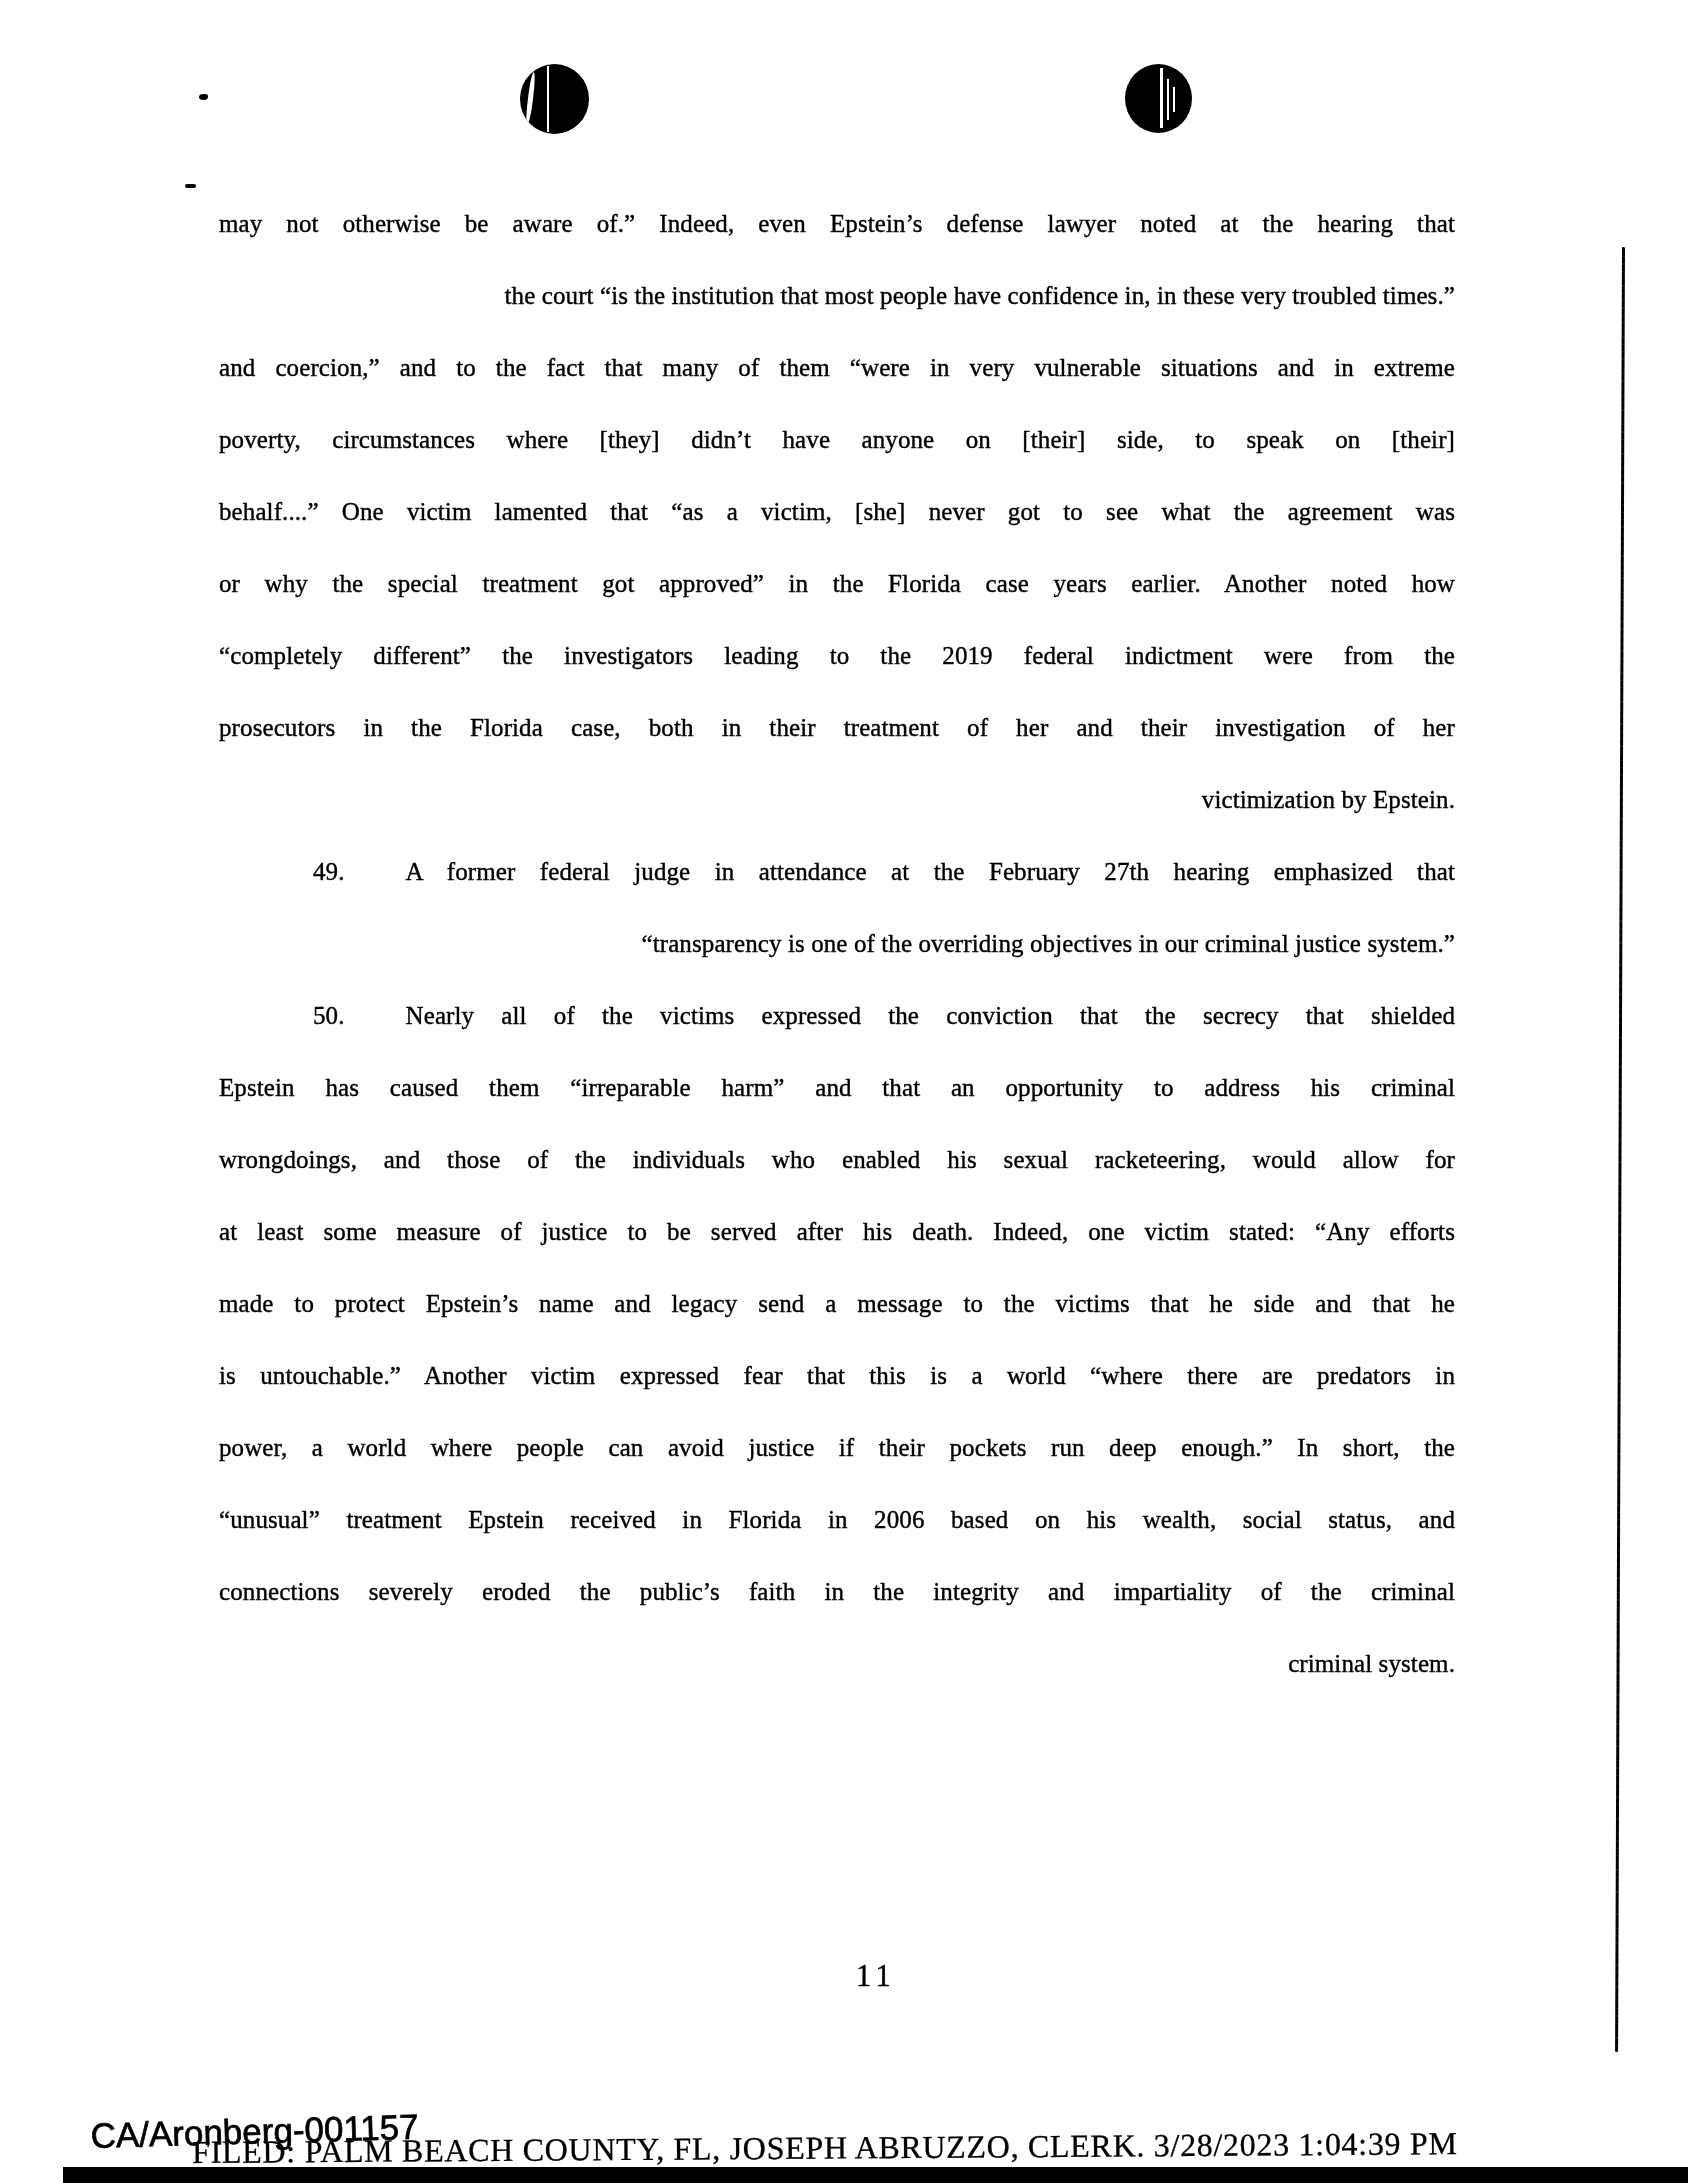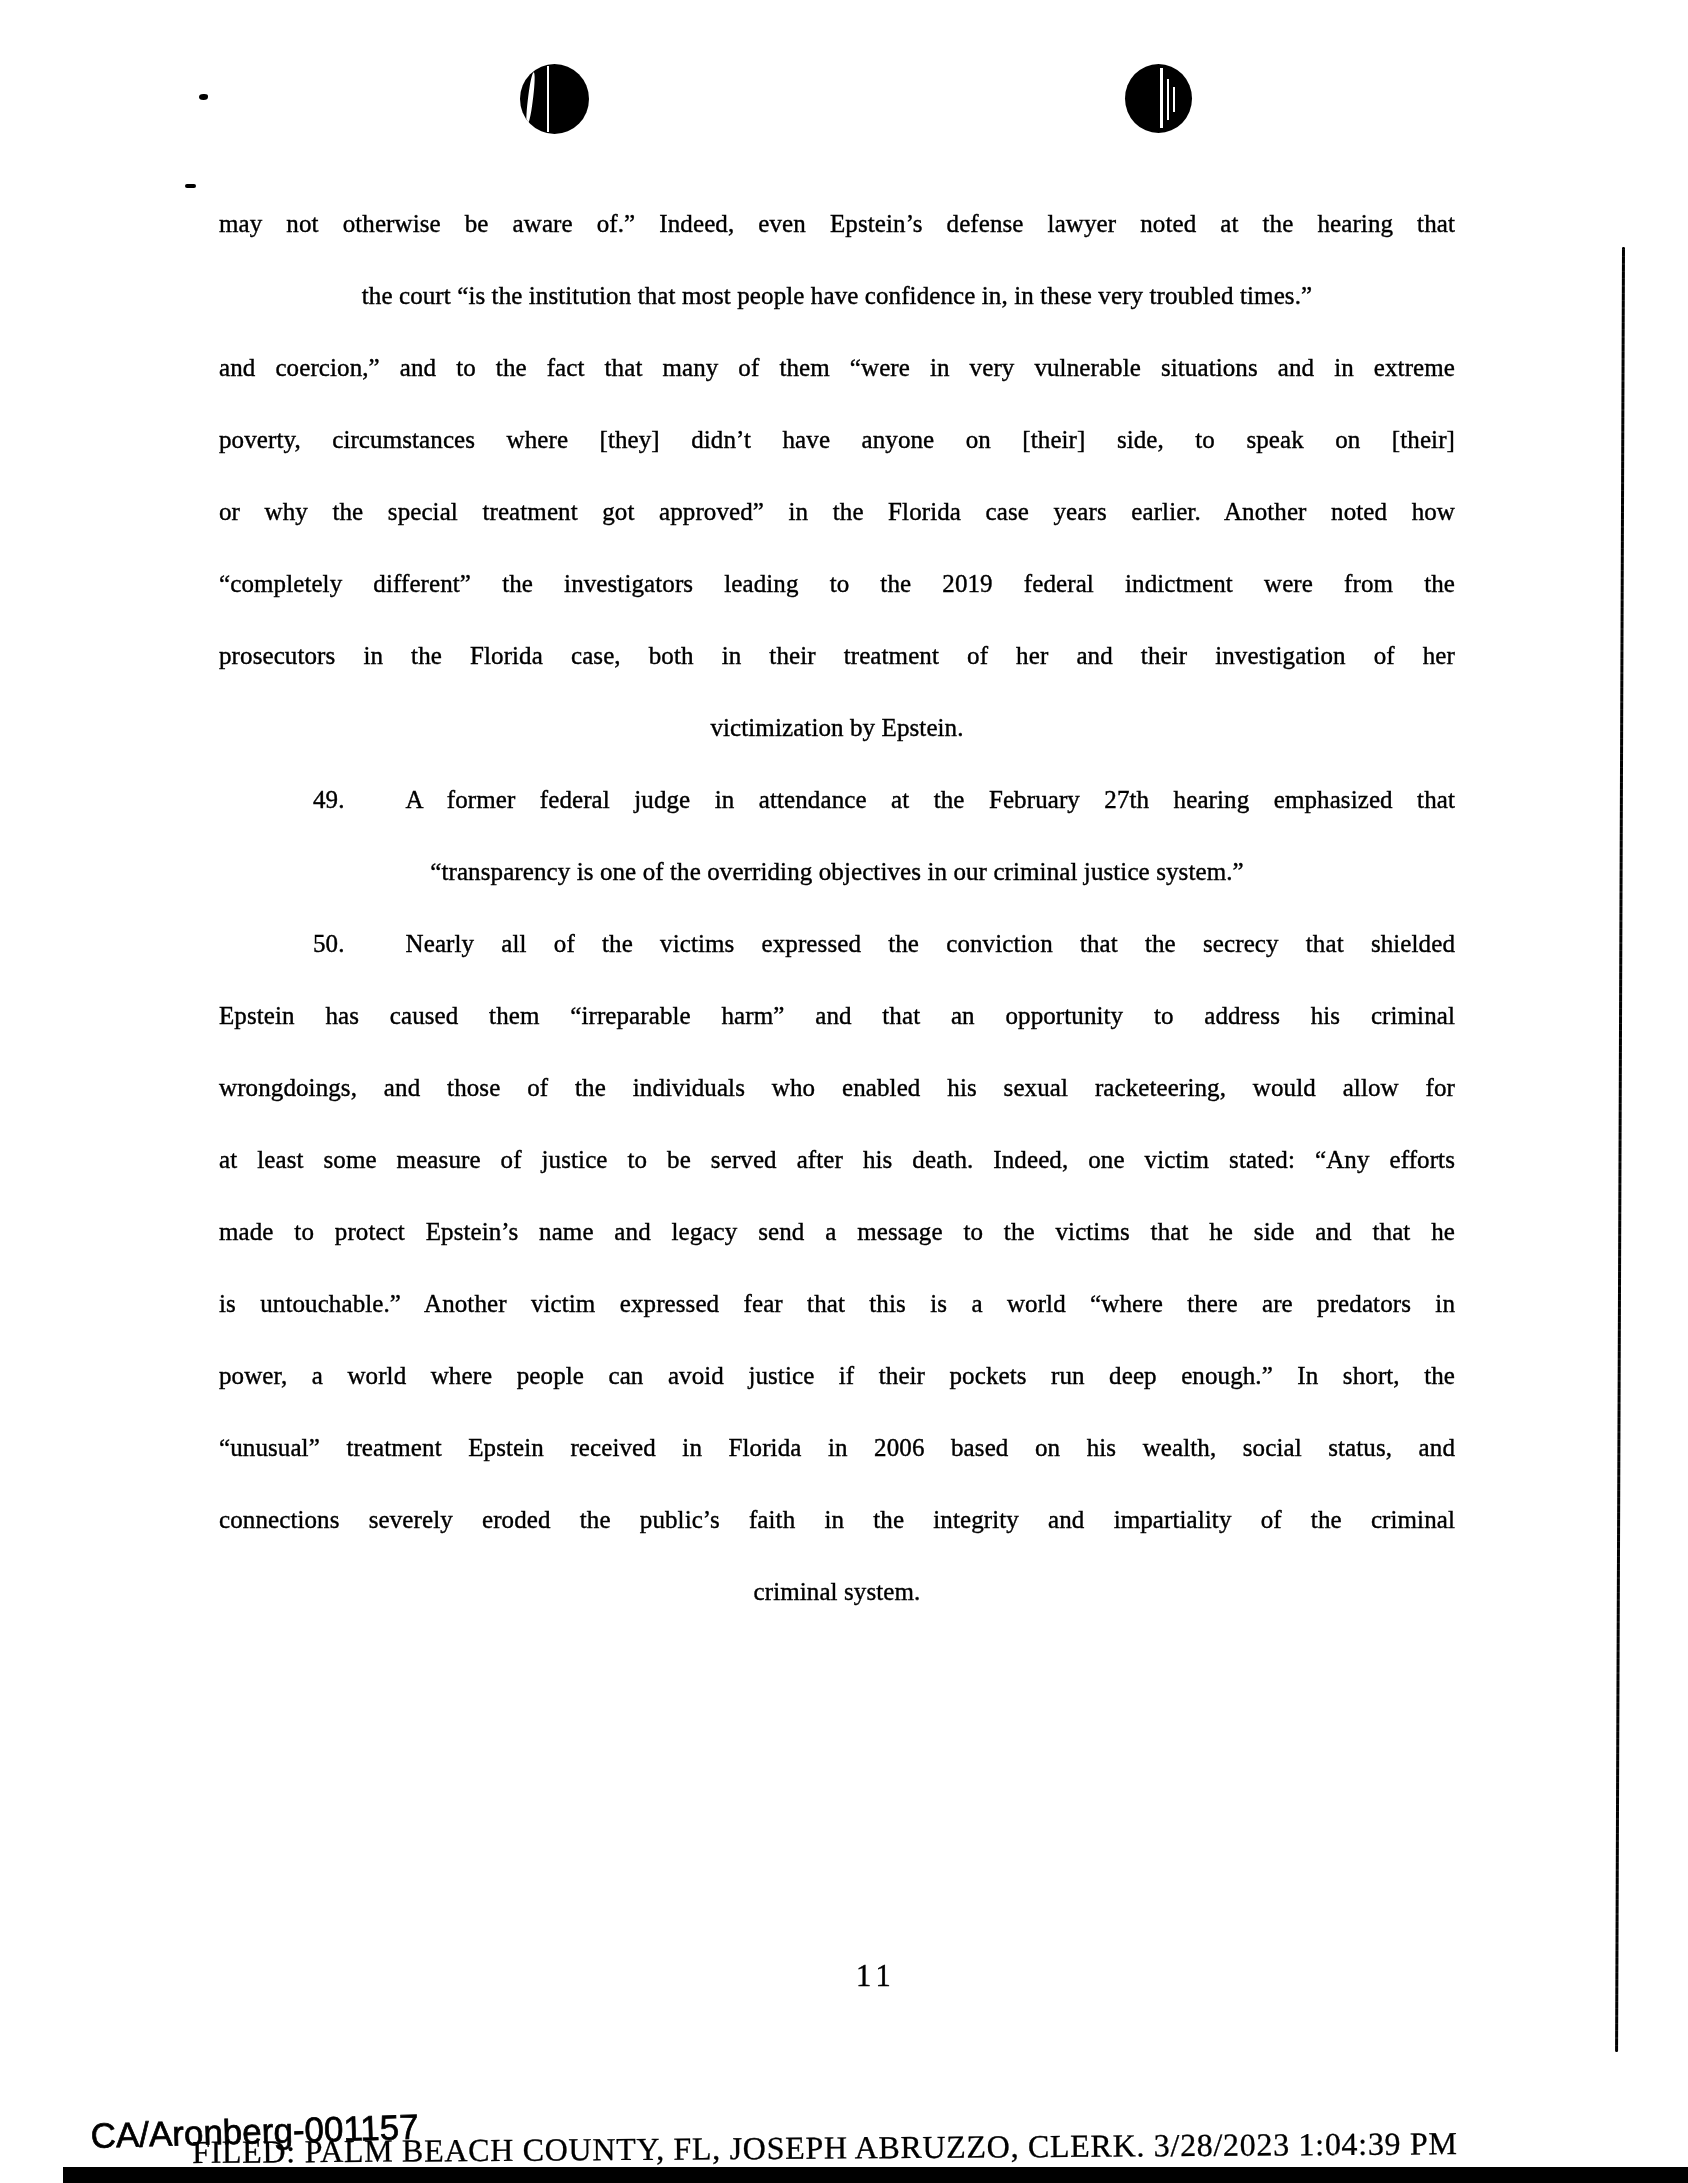--- a/index.html
+++ b/index.html
@@ -43,21 +43,21 @@
     width: 1236px;
     font-size: 25px;
     -webkit-text-stroke: 0.4px #000;
     letter-spacing: 0.1px;
   }
   .ln {
     height: 72px;
     line-height: 72px;
   }
   .j    { text-align: justify; text-align-last: justify; }
-  .last { text-align: center; white-space: nowrap; }
+  .last { text-align: right; white-space: nowrap; }
   .indent { text-indent: 94px; }
   .tab  { display: inline-block; width: 61px; }
 
   .pageno {
     position: absolute;
     left: 823px; top: 1959px;
     font-size: 30.5px;
     letter-spacing: 5.3px;
     margin-left: 33px;
     -webkit-text-stroke: 0.4px #000;
@@ -120,20 +120,21 @@
 
   <div class="speck speck-1"></div>
   <div class="speck speck-2"></div>
 
   <div class="textblock">
     <div class="ln j">may not otherwise be aware of.” Indeed, even Epstein’s defense lawyer noted at the hearing that</div>
     <div class="ln last">the court “is the institution that most people have confidence in, in these very troubled times.”</div>
 
     <div class="ln j">and coercion,” and to the fact that many of them “were in very vulnerable situations and in extreme</div>
     <div class="ln j">poverty, circumstances where [they] didn’t have anyone on [their] side, to speak on [their]</div>
+    <div class="ln j">behalf....” One victim lamented that “as a victim, [she] never got to see what the agreement was</div>
     <div class="ln j">or why the special treatment got approved” in the Florida case years earlier. Another noted how</div>
     <div class="ln j">“completely different” the investigators leading to the 2019 federal indictment were from the</div>
     <div class="ln j">prosecutors in the Florida case, both in their treatment of her and their investigation of her</div>
     <div class="ln last">victimization by Epstein.</div>
 
     <div class="ln j indent"><span class="pnum">49.</span><span class="tab"></span><span>A former federal judge in attendance at the February 27th hearing emphasized that</span></div>
     <div class="ln last">“transparency is one of the overriding objectives in our criminal justice system.”</div>
 
     <div class="ln j indent"><span class="pnum">50.</span><span class="tab"></span><span>Nearly all of the victims expressed the conviction that the secrecy that shielded</span></div>
     <div class="ln j">Epstein has caused them “irreparable harm” and that an opportunity to address his criminal</div>

